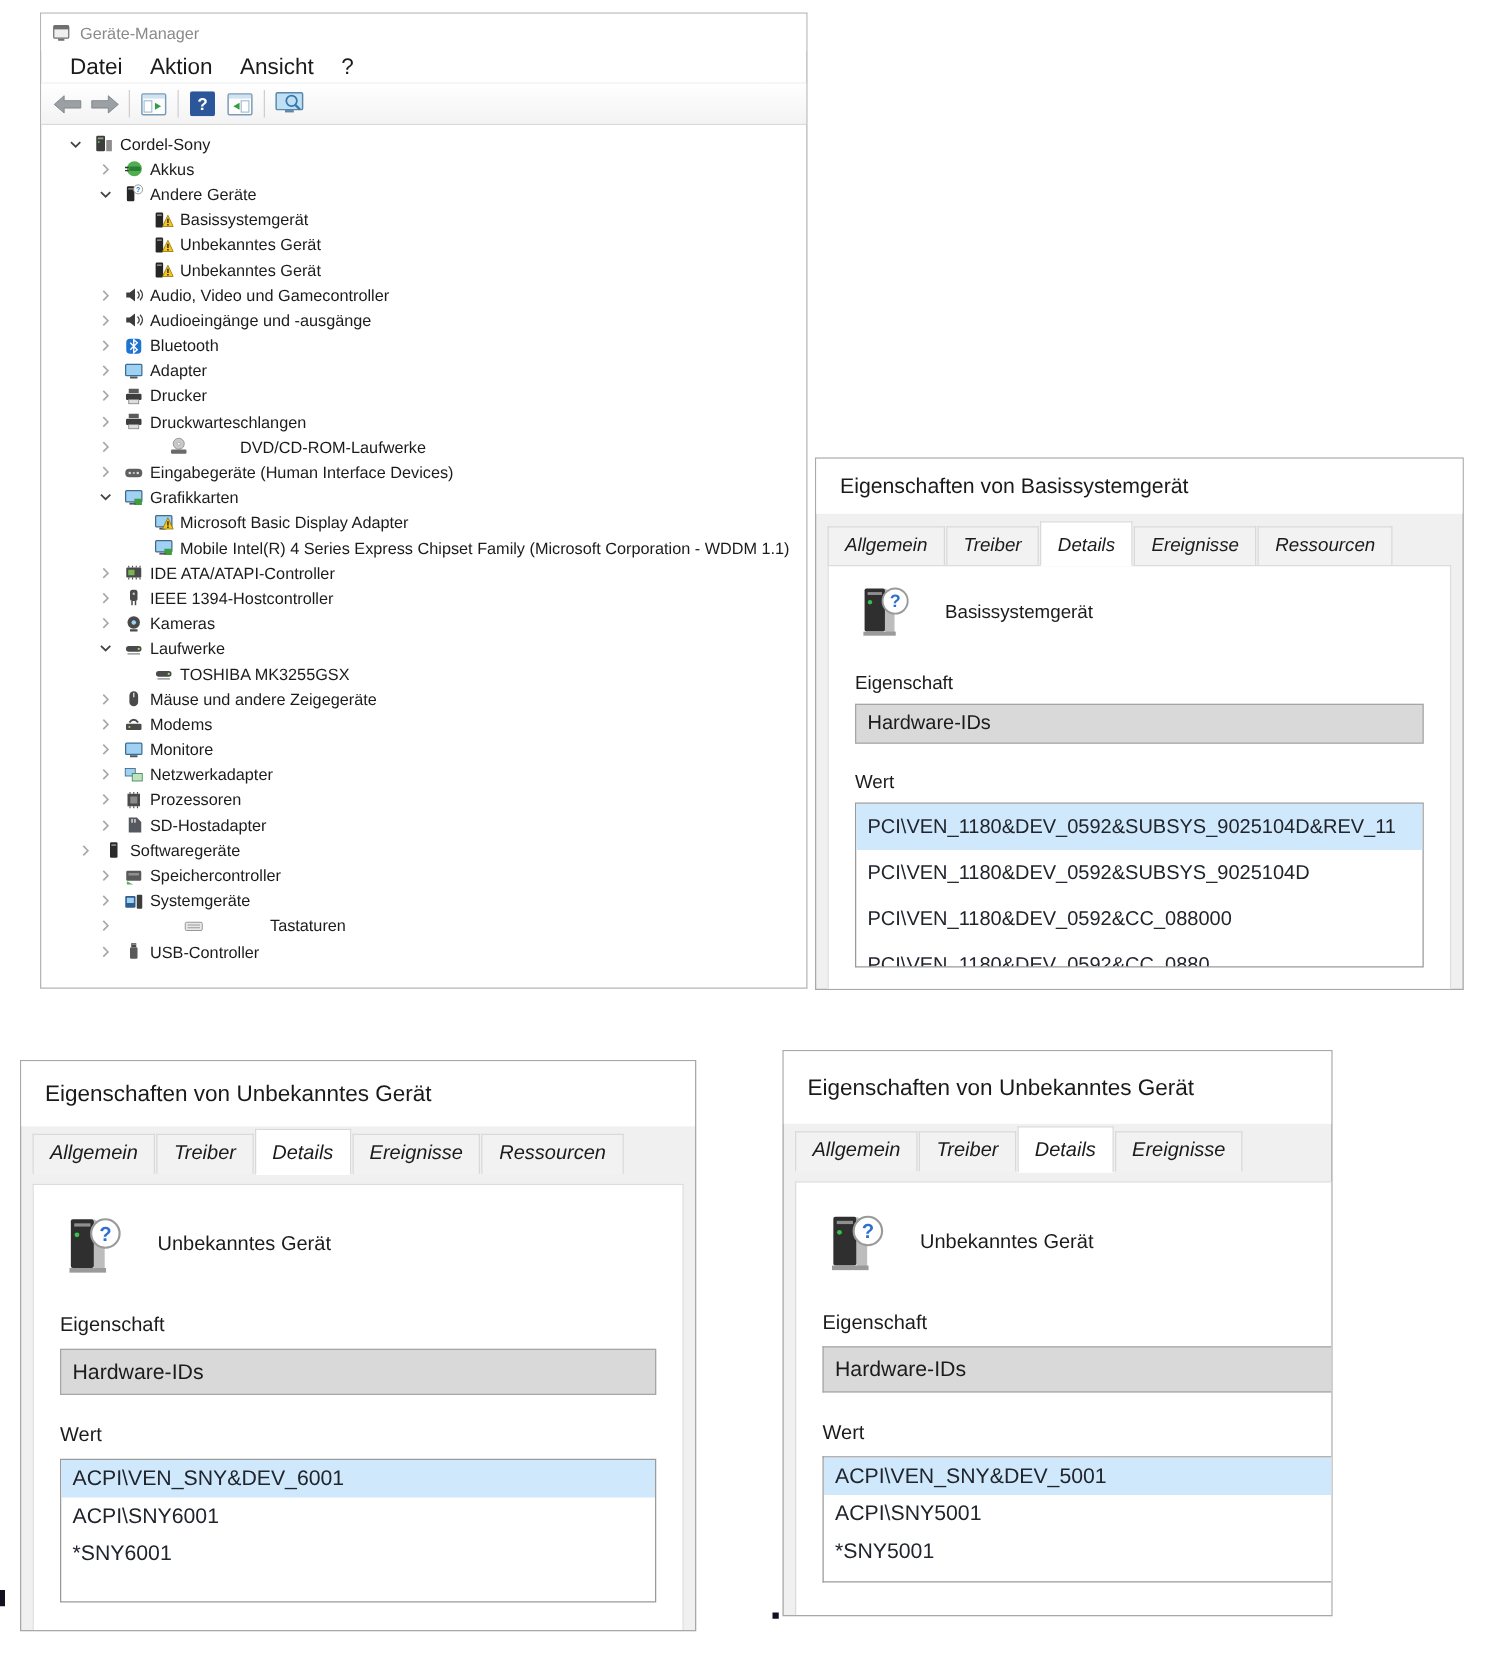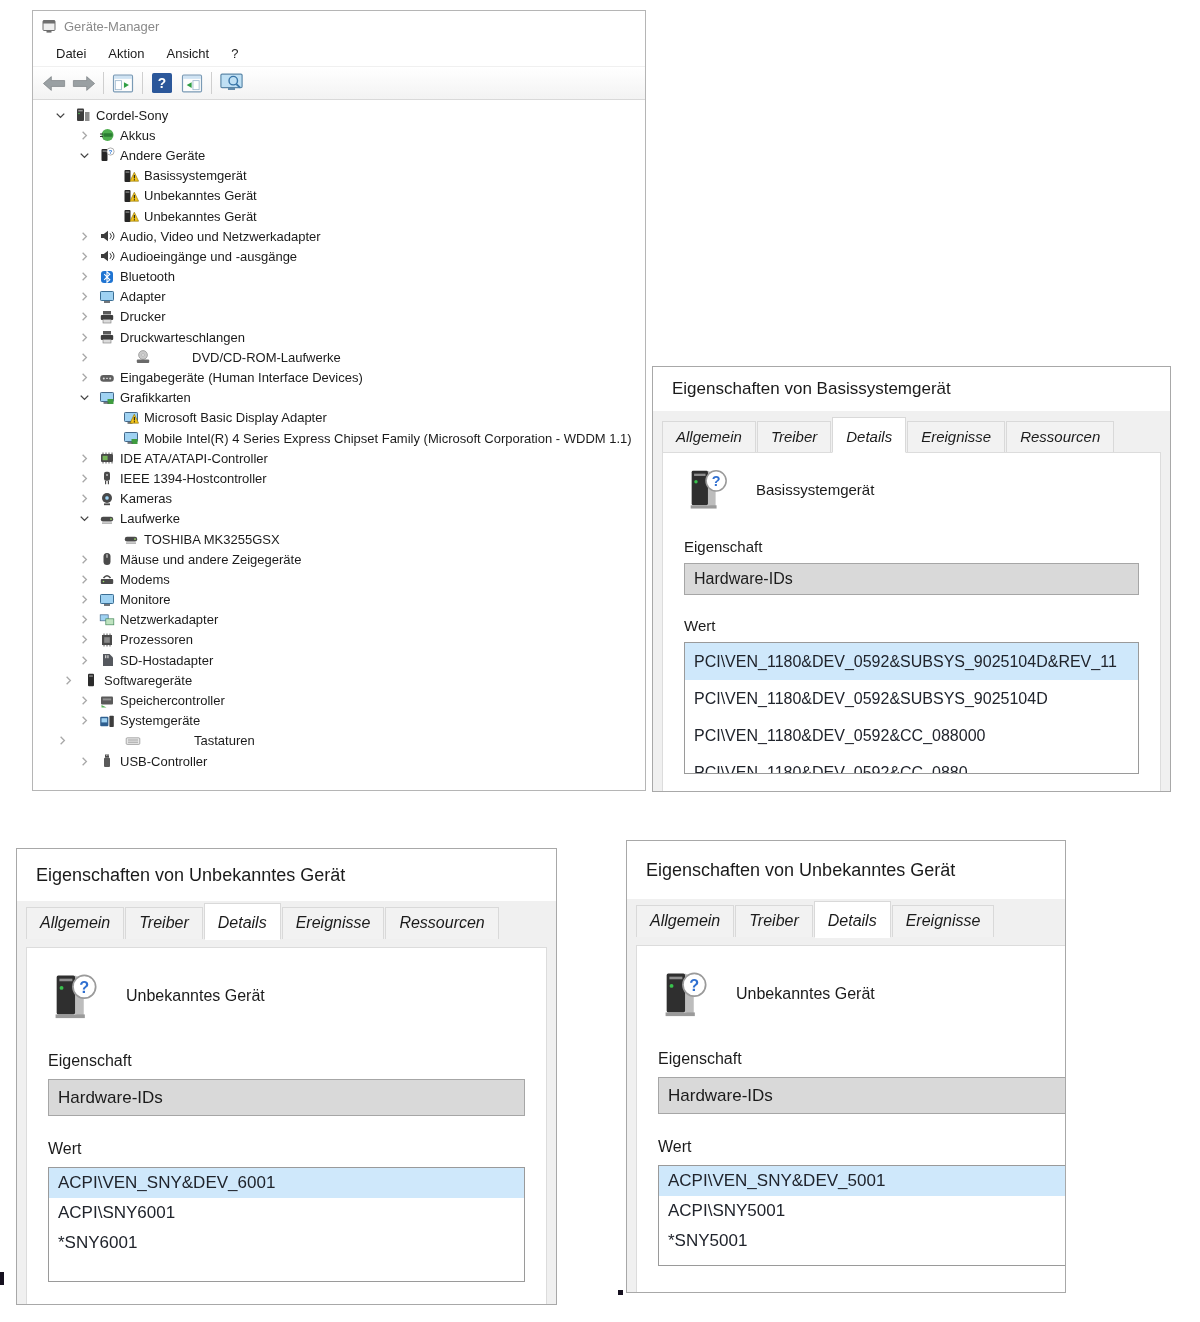--- a/index.html
+++ b/index.html
@@ -6,21 +6,21 @@
   html,body { background:#ffffff; }
   body { font-family:"Liberation Sans","DejaVu Sans",sans-serif; color:#1b1b1b; }
   .page { position:relative; width:1200px; height:1322px; background:#fff; overflow:hidden; }
 
   
   .dm { position:absolute; left:32px; top:10px; width:614px; height:781px;
         background:#fff; border:1px solid #b5b5b5; }
   .dm-titlebar { height:30px; display:flex; align-items:center; padding-left:8px; gap:7px; background:#fff; }
   .dm-title { font-size:13px; color:#8a8a8a; }
   .dm-menubar { height:26px; display:flex; align-items:center; gap:0; padding-left:12px; border-bottom:1px solid #f0f0f0; }
-  .dm-menuitem { font-size:13px; color:#1b1b1b; padding:3px 11px; cursor:default; }
+  .dm-menuitem { font-size:18px; color:#1b1b1b; padding:3px 11px; cursor:default; }
   .dm-toolbar { height:33px; display:flex; align-items:center; padding-left:6px; border-bottom:1px solid #d9d9d9;
                 background:linear-gradient(#ffffff,#f3f3f3); }
   .tb-btn { display:flex; align-items:center; justify-content:center; width:30px; height:26px; }
   .tb-sep { width:1px; height:22px; background:#cfcfcf; margin:0 4px; }
   .dm-tree { position:absolute; left:1px; right:1px; top:91px; bottom:1px; background:#fff; overflow:hidden; padding-top:3px; }
   .tree-row { display:flex; align-items:center; height:20.2px; }
   .tr-chev { width:16px; display:flex; align-items:center; justify-content:center; flex:0 0 16px; }
   .tr-icon { width:17px; margin:0 5px 0 6px; display:flex; align-items:center; justify-content:center; flex:0 0 17px; }
   .tr-label { font-size:13px; white-space:nowrap; color:#1b1b1b; }
 
@@ -249,21 +249,21 @@
             <svg width="15" height="15" viewBox="0 0 16 16">
               <path d="M6 4 L10 8 L6 12" fill="none" stroke="#a8a8a8" stroke-width="1.4"></path>
             </svg>
           </span>
           <span class="tr-icon">
             <svg width="16" height="16" viewBox="0 0 16 16">
               <path d="M2 6 h2.8 L9 2.8 v10.4 L4.8 10 H2 Z" fill="#3d3d3d"></path>
               <path d="M11 5.2 q2.8 2.8 0 5.6 M13 3.8 q4 4.2 0 8.4" stroke="#3d3d3d" stroke-width="1" fill="none"></path>
             </svg>
           </span>
-          <span class="tr-label">Audio, Video und Netzwerkadapter</span>
+          <span class="tr-label">Audio, Video und Gamecontroller</span>
         </div>
         <div class="tree-row" style="padding-left: 42px;">
           <span class="tr-chev">
             <svg width="15" height="15" viewBox="0 0 16 16">
               <path d="M6 4 L10 8 L6 12" fill="none" stroke="#a8a8a8" stroke-width="1.4"></path>
             </svg>
           </span>
           <span class="tr-icon">
             <svg width="16" height="16" viewBox="0 0 16 16">
               <path d="M2 6 h2.8 L9 2.8 v10.4 L4.8 10 H2 Z" fill="#3d3d3d"></path>
@@ -595,21 +595,21 @@
           </span>
           <span class="tr-icon">
             <svg width="16" height="16" viewBox="0 0 16 16">
               <rect x="1.2" y="3.8" width="8.2" height="9.4" rx="1" fill="#2f5f8f"></rect>
               <rect x="2.5" y="5.2" width="5.6" height="4.2" fill="#9fd2f2"></rect>
               <rect x="10.4" y="2.8" width="4.4" height="11.2" rx="0.8" fill="#3d3d3d"></rect>
             </svg>
           </span>
           <span class="tr-label">Systemgeräte</span>
         </div>
-        <div class="tree-row" style="padding-left: 20px; gap: 48px;">
+        <div class="tree-row" style="padding-left: 42px; gap: 48px;">
           <span class="tr-chev">
             <svg width="15" height="15" viewBox="0 0 16 16">
               <path d="M6 4 L10 8 L6 12" fill="none" stroke="#a8a8a8" stroke-width="1.4"></path>
             </svg>
           </span>
           <span class="tr-icon">
             <svg width="16" height="16" viewBox="0 0 16 16">
               <rect x="1.2" y="4.8" width="13.6" height="6.6" rx="1" fill="#e8e8e8" stroke="#8a8a8a" stroke-width="0.7"></rect>
               <path d="M3 7 h10 M3 9.2 h10" stroke="#9a9a9a" stroke-width="0.9"></path>
             </svg>

